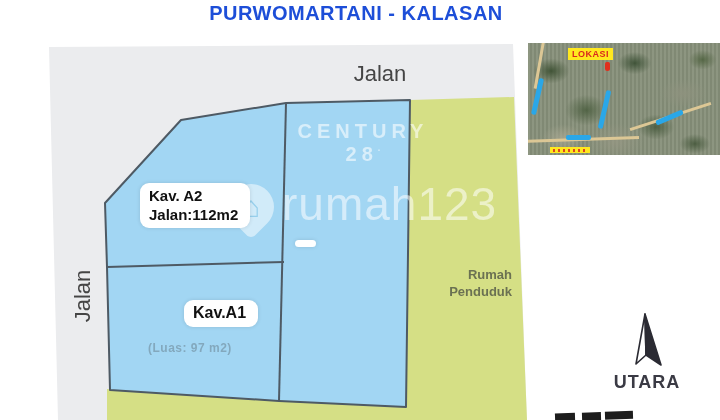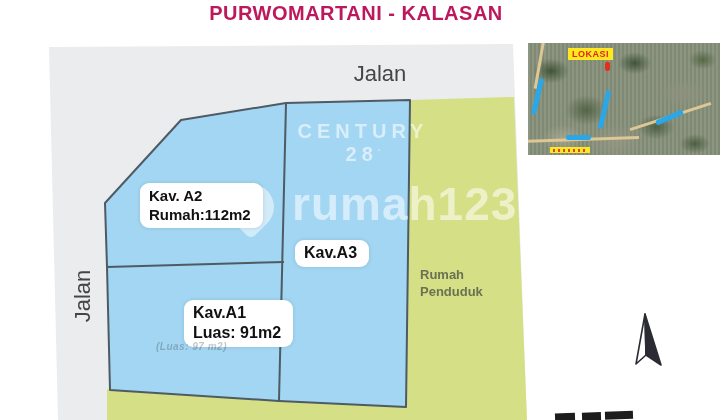--- a/index.html
+++ b/index.html
@@ -2,56 +2,56 @@
 <html><head>
 <meta charset="utf-8">
 <style>
   html,body{margin:0;padding:0;background:#ffffff;}
   body{width:720px;height:420px;overflow:hidden;font-family:"Liberation Sans",sans-serif;}
   .stage{position:relative;width:720px;height:420px;background:#fff;overflow:hidden;}
   .abs{position:absolute;}
 
   
   .title{left:0;top:2px;width:712px;text-align:center;font-size:20px;font-weight:bold;
-         color:#be185d;letter-spacing:.5px;}
+         color:#1d4ed8;letter-spacing:.5px;}
 
   
   .plan-svg{left:0;top:0;}
 
   
   .jalan-top{left:339px;top:61px;width:82px;text-align:center;font-size:22px;color:#454545;}
   .jalan-left{left:40px;top:281px;width:86px;height:30px;line-height:30px;text-align:center;
               font-size:22px;color:#454545;transform:rotate(-90deg);}
 
   
   .plot-label{background:#ffffff;border-radius:9px;padding:3px 12px 4px 9px;
               font-weight:bold;color:#111;box-shadow:0 0 4px rgba(0,0,0,.12);}
   .plot-label .ln{display:block;}
   .lbl-a2{left:140px;top:183px;font-size:15px;line-height:19px;}
   .lbl-a3{left:295px;top:240px;font-size:16px;line-height:20px;text-align:center;}
   .lbl-a1{left:145px;top:300px;font-size:16px;line-height:20px;margin-left:39px;}
-  .ghost{left:156px;top:341px;font-size:10px;font-weight:bold;color:rgba(50,50,50,.28);
-         letter-spacing:.5px;font-style:italic;}
+  .ghost{left:148px;top:341px;font-size:12px;font-weight:bold;color:rgba(50,50,50,.28);
+         letter-spacing:.5px;}
 
   
-  .rumah-penduduk{left:420px;top:266px;width:92px;text-align:left;font-size:13px;
+  .rumah-penduduk{left:420px;top:266px;width:92px;text-align:right;font-size:13px;
                   font-weight:600;color:#6b7152;white-space:pre-line;line-height:17px;}
 
   
   .wm-century{left:278px;top:120px;width:170px;text-align:center;font-size:20px;font-weight:700;
               letter-spacing:5px;color:rgba(255,255,255,.58);}
   .wm-century .reg-dot{font-size:9px;letter-spacing:0;vertical-align:top;}
   .wm-rumah{left:228px;top:178px;display:flex;align-items:center;}
   .wm-pin{width:46px;height:46px;background:rgba(255,255,255,.5);
           border-radius:50% 50% 50% 6px;transform:rotate(-45deg);position:relative;margin-top:6px;}
   .wm-pin .house{position:absolute;left:0;top:0;width:46px;height:46px;transform:rotate(45deg);
                  display:flex;align-items:center;justify-content:center;
                  font-size:30px;color:rgba(148,205,235,.95);font-weight:bold;}
-  .wm-rumah .wm-text{font-size:46px;font-weight:bold;color:rgba(255,255,255,.55);
-                     letter-spacing:1px;margin-left:18px;line-height:46px;}
+  .wm-rumah .wm-text{font-size:46px;font-weight:normal;color:rgba(255,255,255,.55);
+                     letter-spacing:1px;margin-left:8px;line-height:46px;}
 
   
   .map{left:528px;top:43px;width:194px;height:112px;background-color:#87907a;overflow:hidden;
        background-image:
         radial-gradient(26px 18px at 12% 25%, rgba(58,78,48,.9), transparent 70%),
         radial-gradient(30px 22px at 30% 60%, rgba(70,90,58,.8), transparent 70%),
         radial-gradient(24px 16px at 55% 18%, rgba(52,74,46,.85), transparent 70%),
         radial-gradient(34px 20px at 80% 45%, rgba(142,146,126,.9), transparent 70%),
         radial-gradient(26px 18px at 66% 75%, rgba(64,84,54,.8), transparent 70%),
         radial-gradient(20px 14px at 90% 15%, rgba(74,94,58,.8), transparent 70%),
@@ -111,28 +111,26 @@
       <div class="house">⌂</div>
     </div>
     <div class="wm-text">rumah123</div>
   </div>
 
   <div class="abs jalan-top">Jalan</div>
   <div class="abs jalan-left">Jalan</div>
 
   <div class="abs plot-label lbl-a2">
     <span class="ln">Kav. A2</span>
-    <span class="ln">Rumah:112m2</span>
+    <span class="ln">Jalan:112m2</span>
   </div>
   <div class="abs plot-label lbl-a3">
-    <span class="ln">Kav.A3</span>
   </div>
   <div class="abs plot-label lbl-a1">
     <span class="ln">Kav.A1</span>
-    <span class="ln">Luas: 91m2</span>
   </div>
   <div class="abs ghost">(Luas: 97 m2)</div>
 
   <div class="abs rumah-penduduk">Rumah
 Penduduk</div>
 
   <div class="abs map">
     <div class="road road-vert"></div>
     <div class="road road-main1"></div>
     <div class="road road-main2"></div>
@@ -142,20 +140,21 @@
     <div class="hl hl-4"></div>
     <div class="lokasi">LOKASI</div>
     <div class="map-marker"></div>
     <div class="map-roadlabel"></div>
   </div>
 
   <svg class="abs compass-svg" width="70" height="64" viewBox="0 0 70 64">
     <polygon points="33,6 24,56 34,47" fill="#ffffff" stroke="#2b2b33" stroke-width="1.6" stroke-linejoin="round"></polygon>
     <polygon points="33,6 34,47 49,57" fill="#2b2b33" stroke="#2b2b33" stroke-width="1.6" stroke-linejoin="round"></polygon>
   </svg>
+  <div class="abs utara">UTARA</div>
 
   <div class="abs scalebar">
     <div class="seg seg1"></div>
     <div class="seg seg2"></div>
     <div class="seg seg3"></div>
   </div>
 
 </div>
 
 </body></html>

